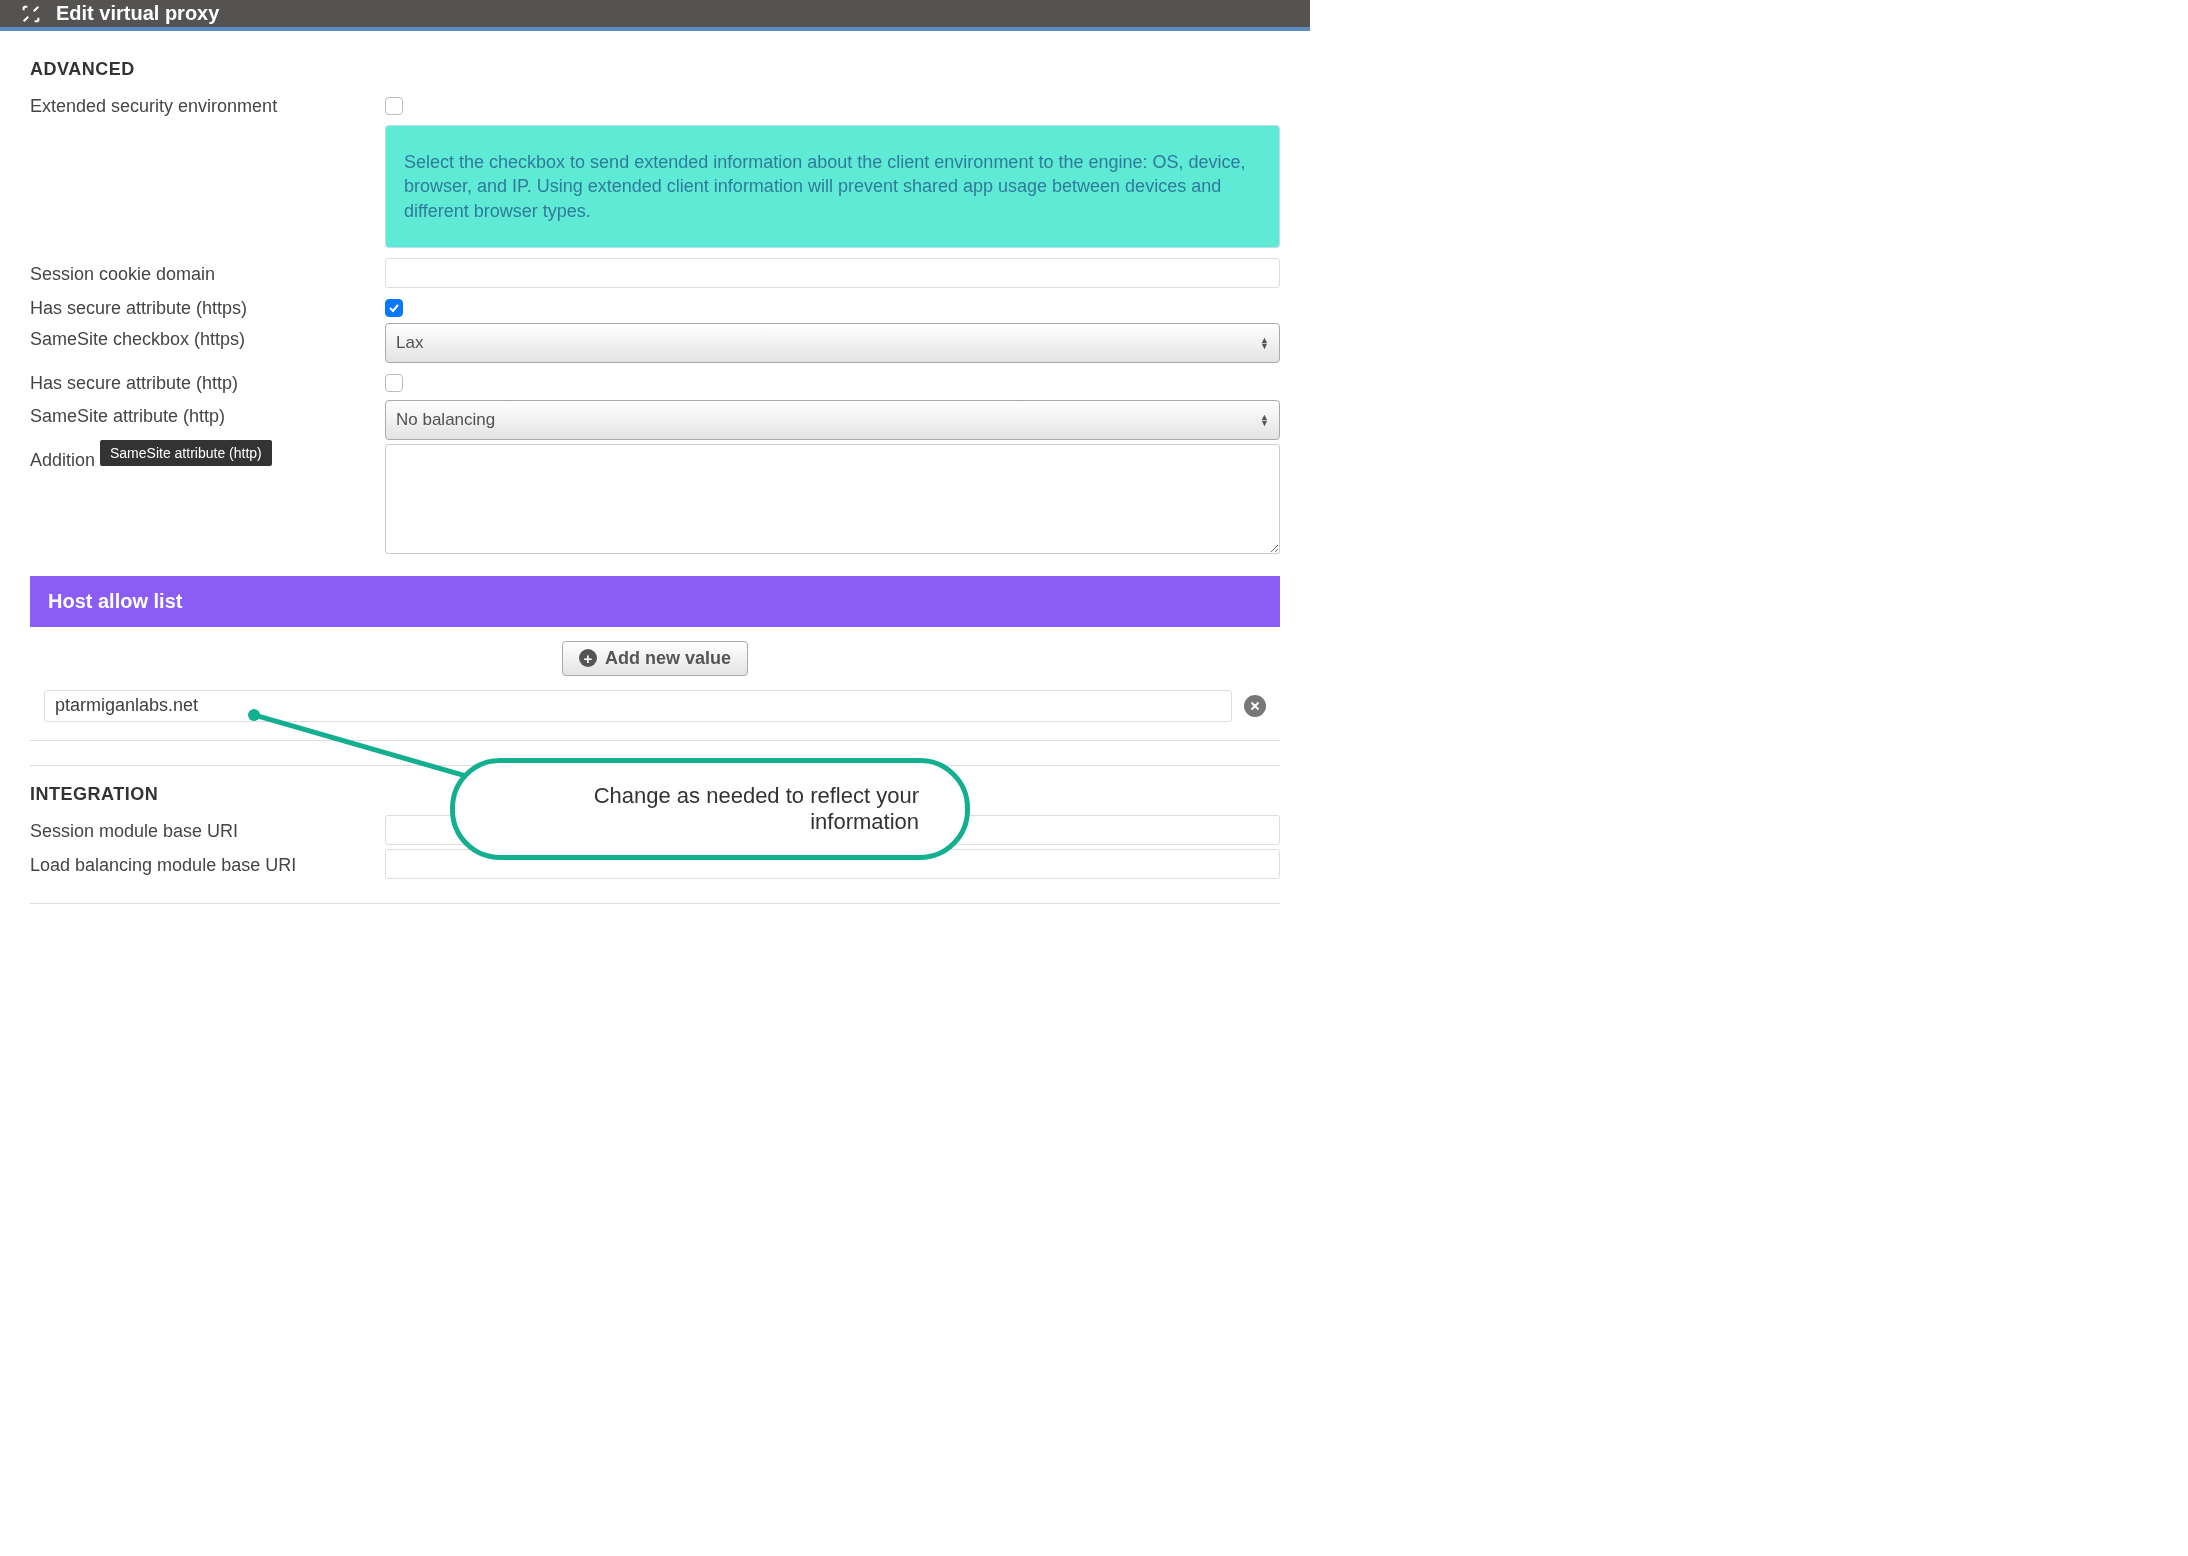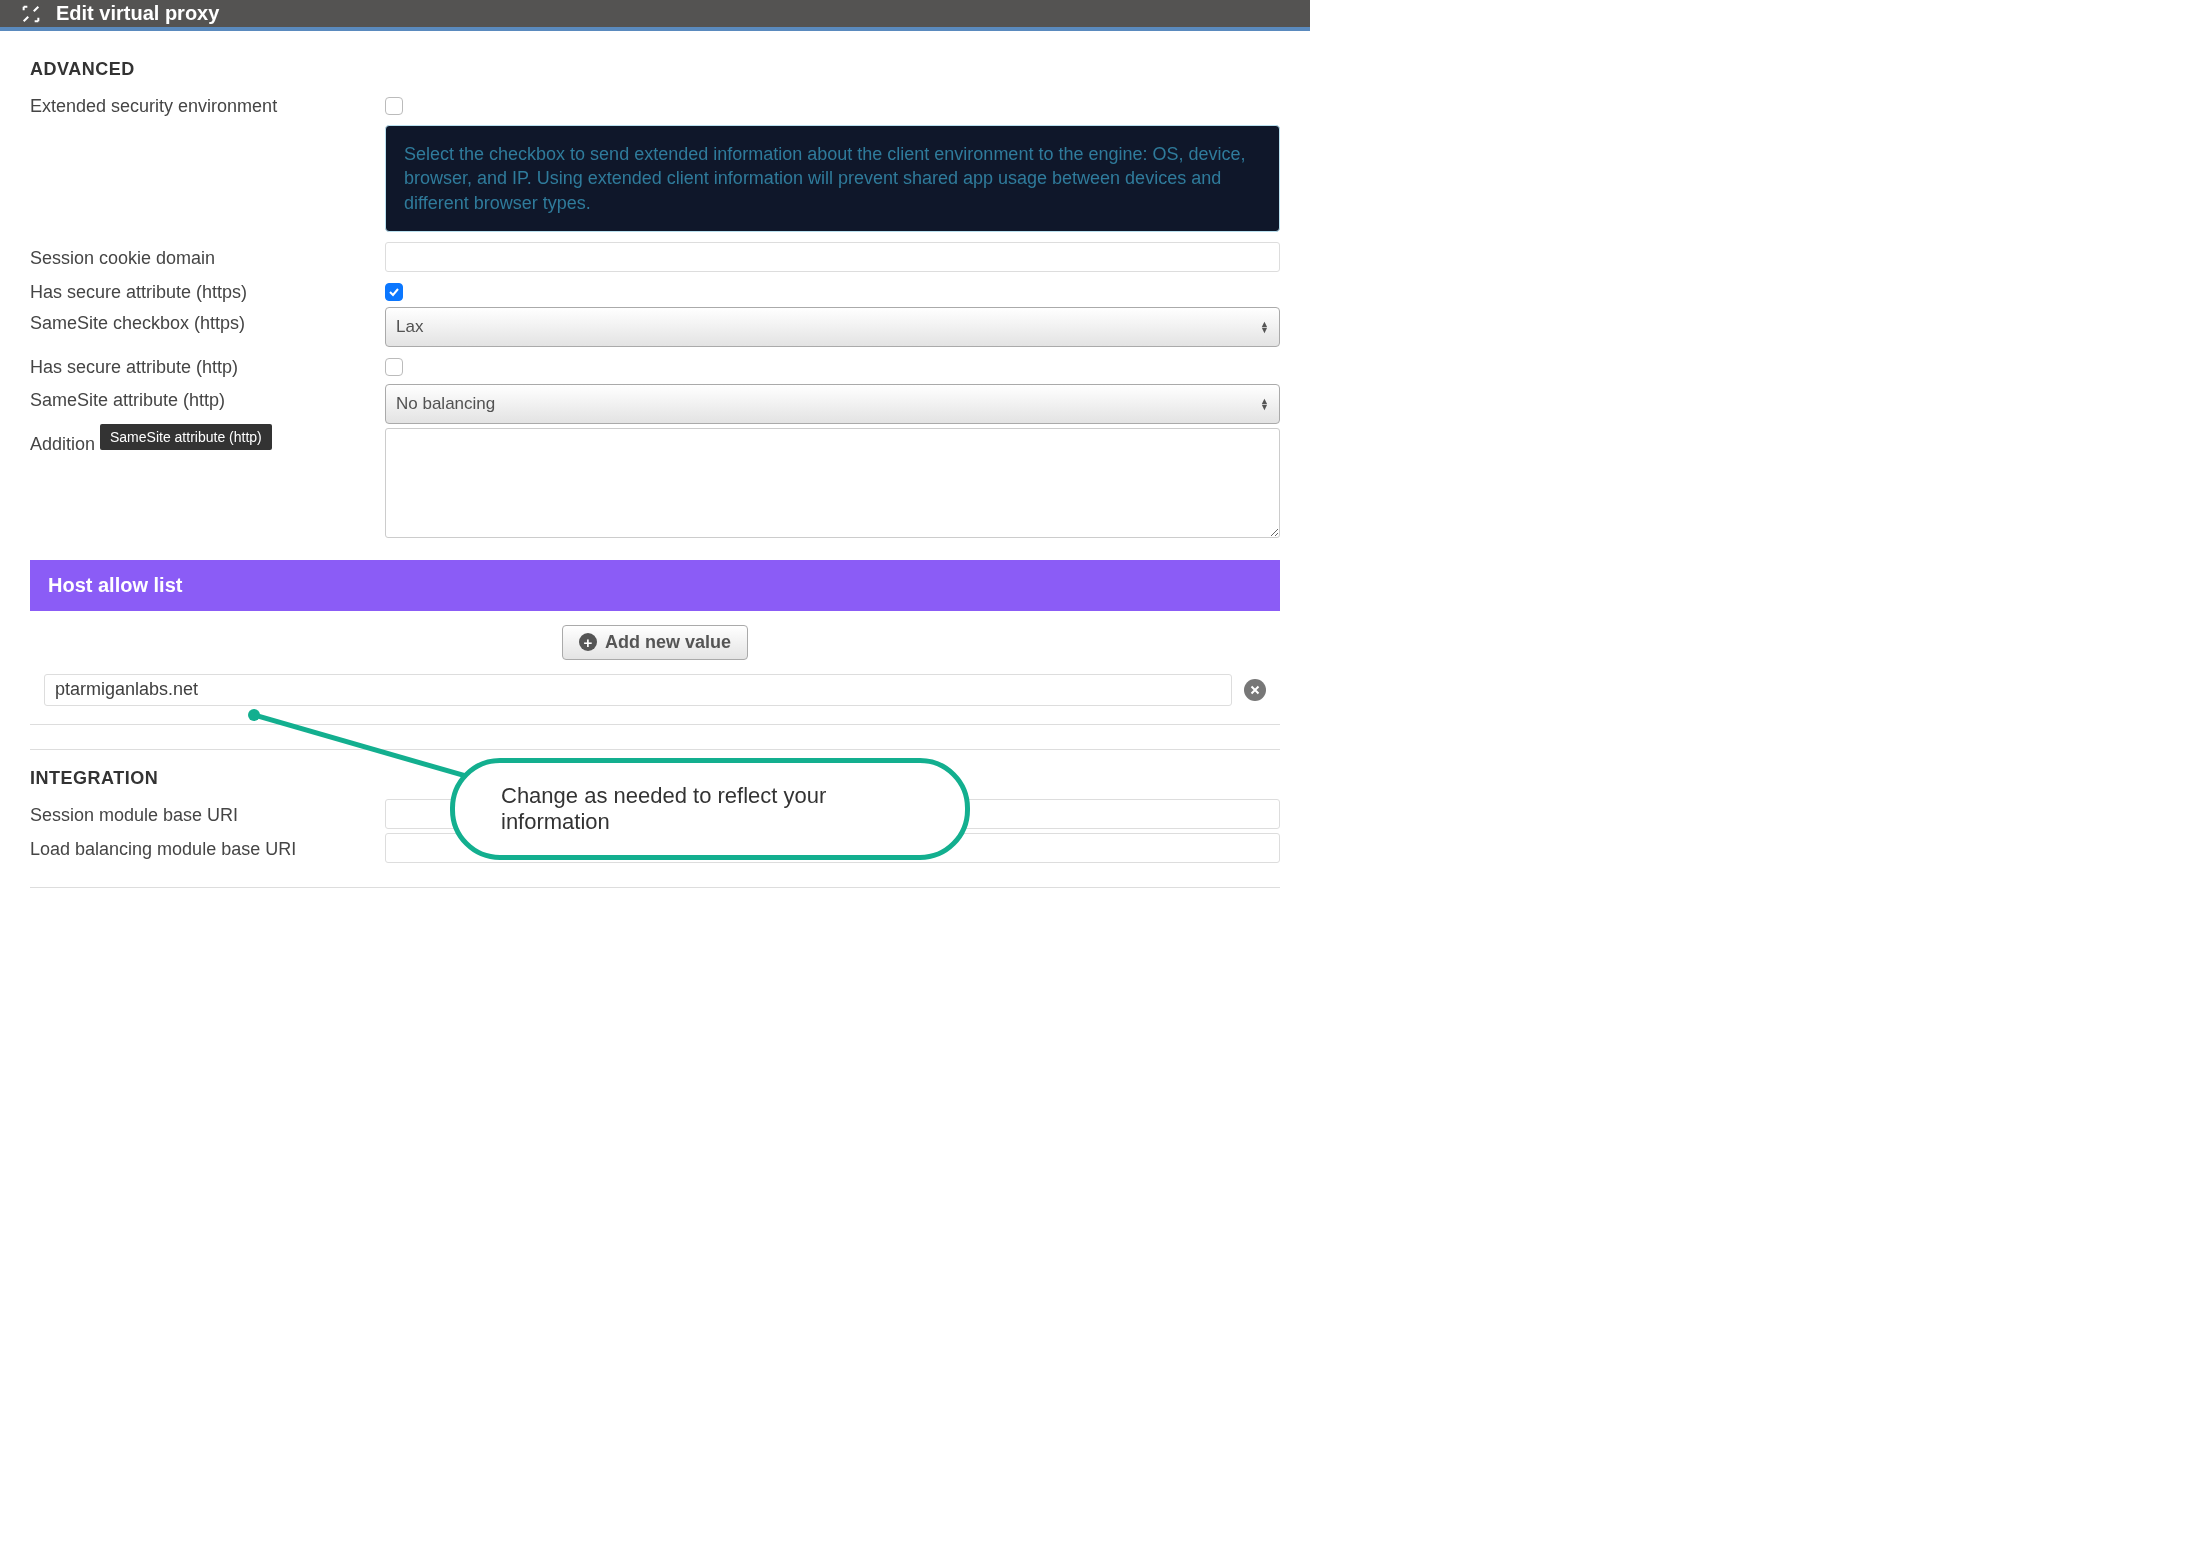--- a/index.html
+++ b/index.html
@@ -58,25 +58,25 @@
     display: inline-flex;
     align-items: center;
     justify-content: center;
   }
   .checkbox.checked {
     background: #0b77ff;
     border-color: #0b77ff;
   }
   .checkbox.checked svg { display:block; }
   .info-box {
-    background: #0f172a;
+    background: #5eead4;
     border: 1px solid #b9e0ef;
     border-radius: 4px;
     color: #2f7b9b;
-    padding: 16px 18px;
+    padding: 24px 18px;
     font-size: 18px;
     line-height: 1.35;
     margin-top: 6px;
   }
   .text-input {
     width: 100%;
     height: 30px;
     border: 1px solid #ddd;
     border-radius: 3px;
     padding: 2px 8px;
@@ -167,21 +167,21 @@
     pointer-events:none;
   }
   .callout-bubble {
     position:absolute;
     border:5px solid #13af8f;
     border-radius:50px;
     background:#fff;
     padding:20px 46px;
     font-size:22px;
     color:#333;
-    text-align:left;
+    text-align:right;
     width: 520px;
   }
   .callout-dot {
     position:absolute;
     width:12px;height:12px;border-radius:50%;background:#13af8f;
   }
   .page-wrap { position:relative; }
 </style>
 </head>
 <body>

